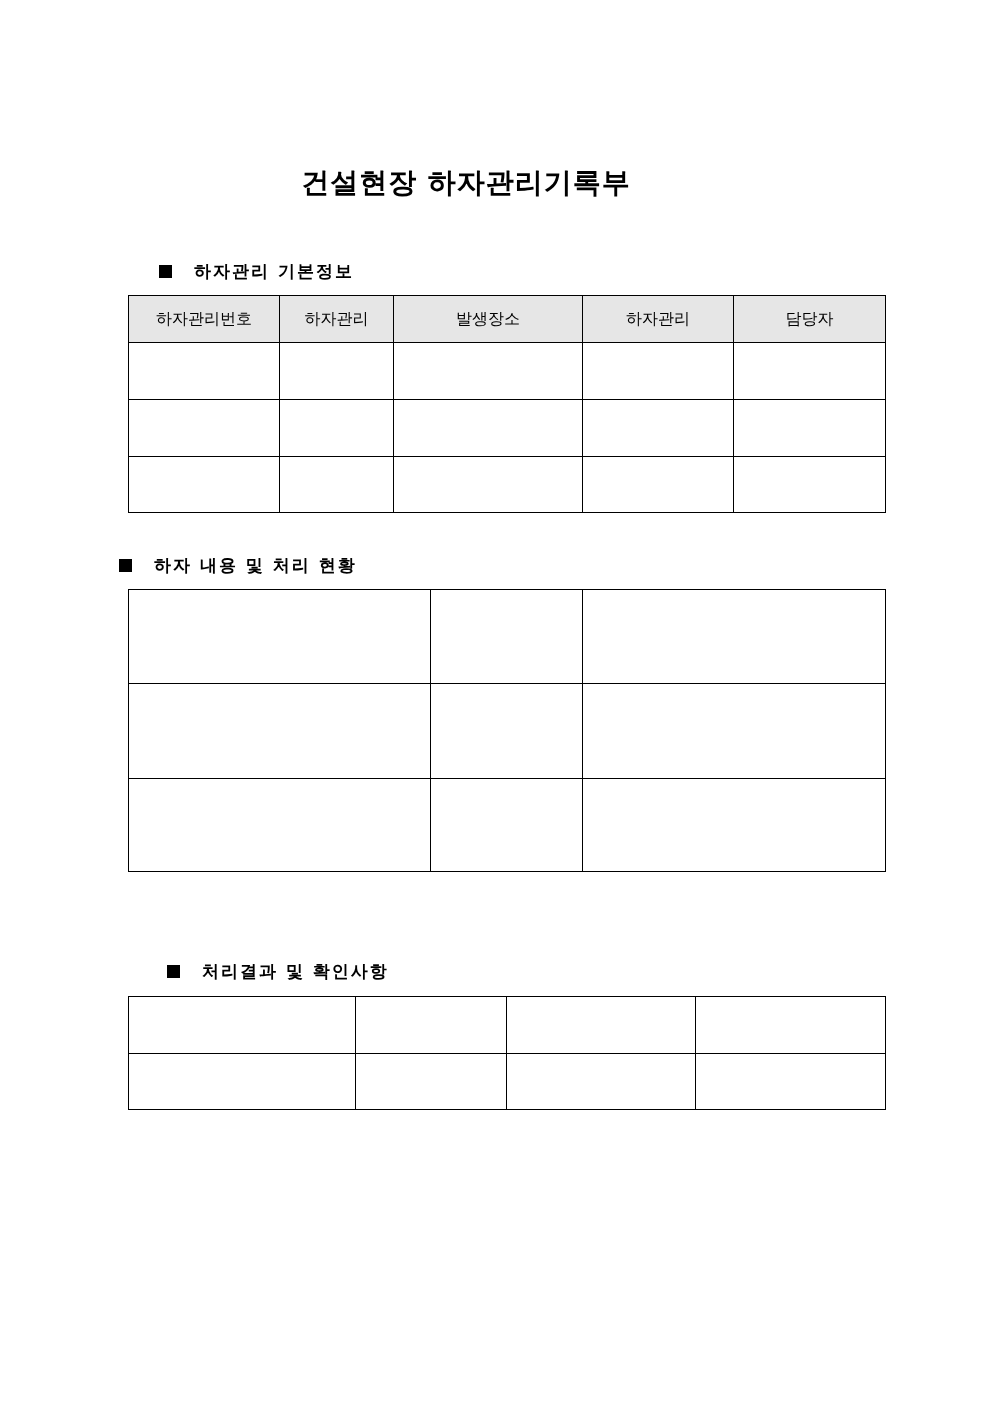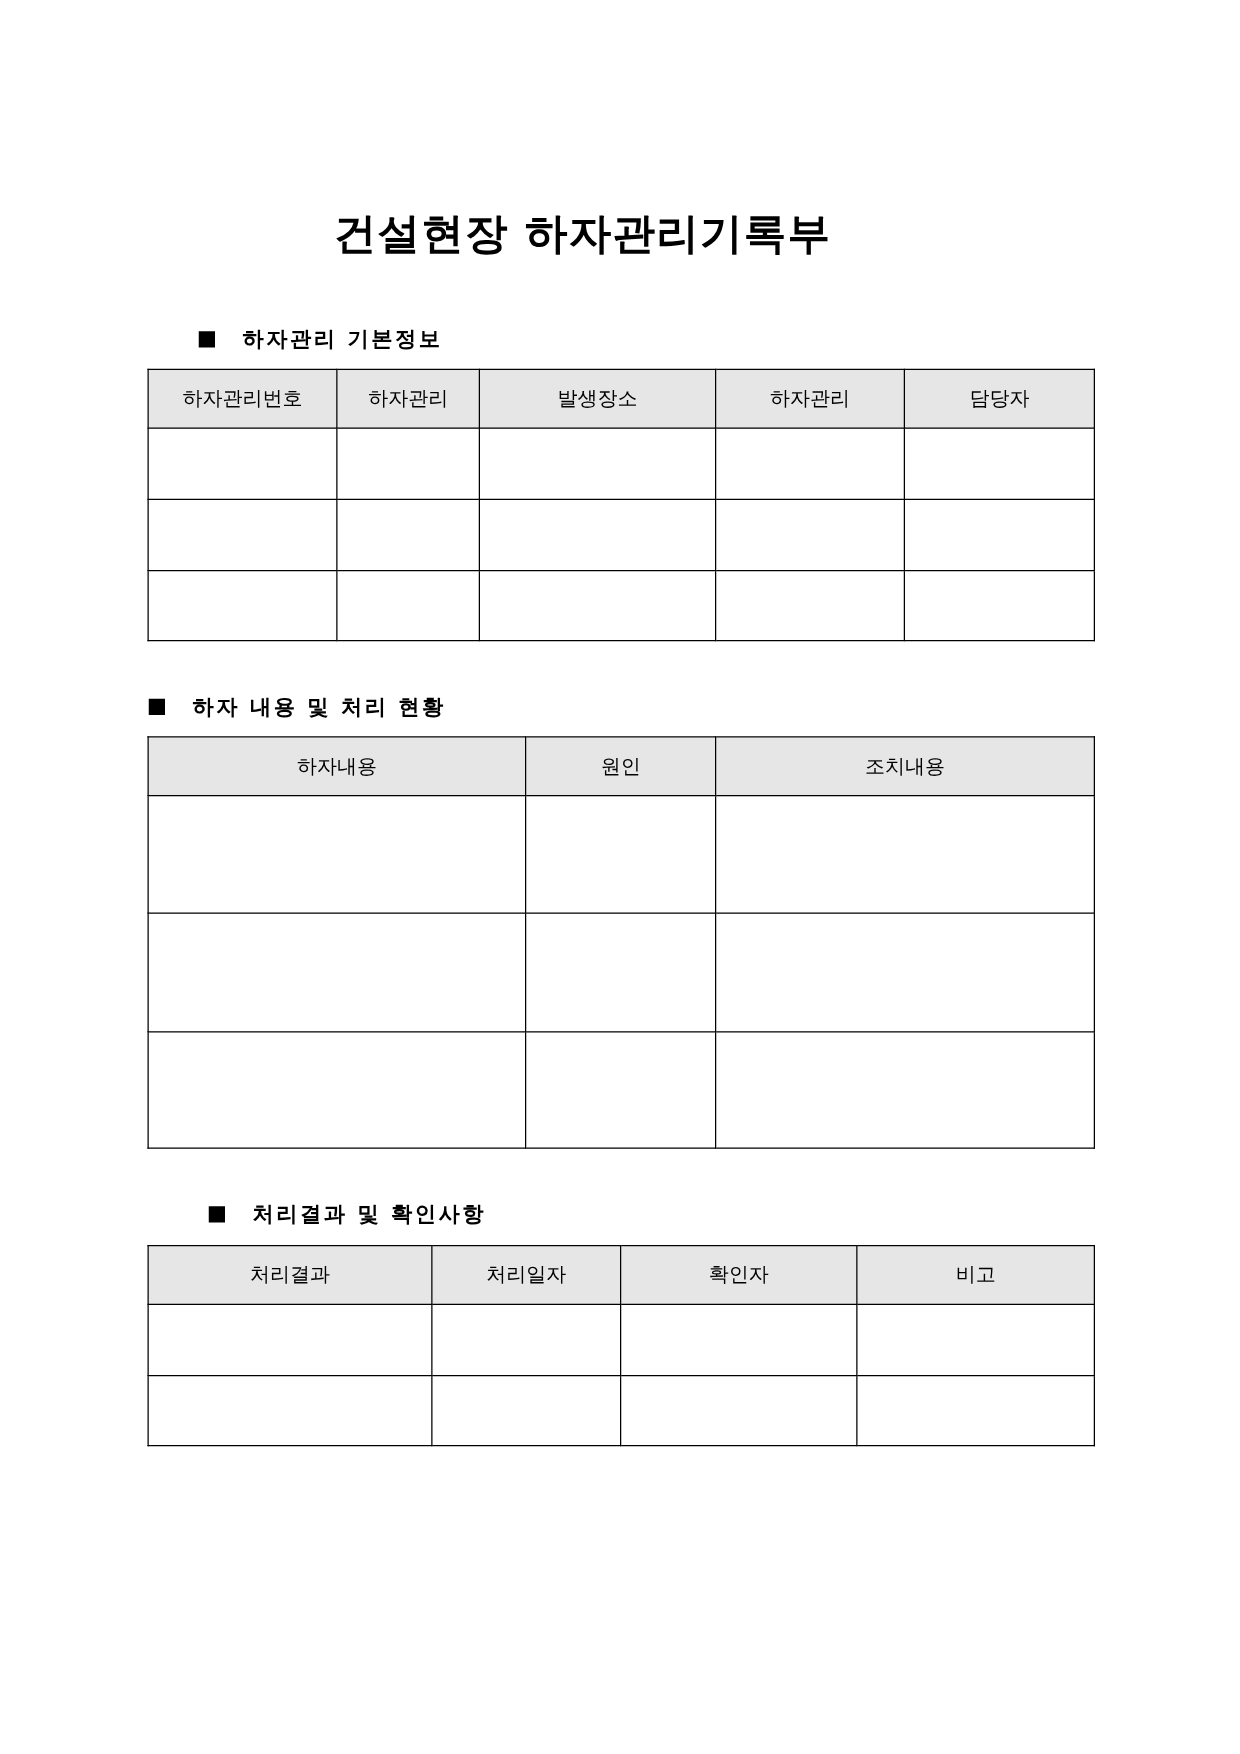--- a/index.html
+++ b/index.html
@@ -1,21 +1,21 @@
 <!DOCTYPE html>
 <html><head>
 <meta charset="utf-8">
 <style>
   html, body { margin:0; padding:0; background:#ffffff; }
   body { width:992px; height:1403px; position:relative; font-family:"DejaVu Sans", sans-serif; color:#000; }
-  .title { position:absolute; left:0; width:932px; top:164px; text-align:center; font-size:34px; font-weight:bold; letter-spacing:1px; }
+  .title { position:absolute; left:0; width:932px; top:164px; text-align:center; font-size:28px; font-weight:bold; letter-spacing:1px; }
   .sec { position:absolute; left:119px; font-size:17px; font-weight:bold; display:flex; align-items:center; }
   .sec .sq { display:inline-block; width:13px; height:13px; background:#000; margin-right:22px; }
   .sec .lbl { letter-spacing:2px; }
-  table.grid { position:absolute; left:118px; border-collapse:collapse; table-layout:fixed; }
+  table.grid { position:absolute; left:128px; border-collapse:collapse; table-layout:fixed; }
   table.grid td, table.grid th { border:1px solid #000; padding:0; font-weight:normal; font-size:16px; text-align:center; }
   table.grid th { background:#e6e6e6; height:46px; }
 </style>
 </head>
 <body>
 
 <div class="title">건설현장 하자관리기록부</div>
 
 <div class="sec" style="top:260px;padding-left:40px;">
   <span class="sq"></span>
@@ -65,25 +65,20 @@
   <span class="sq"></span>
   <span class="lbl">하자 내용 및 처리 현황</span>
 </div>
 <table class="grid" style="top:589px; width:757px;">
   <colgroup>
       <col style="width:302px">
       <col style="width:152px">
       <col style="width:303px">
     </colgroup>
   <tbody>
-      <tr>
-    <th>하자내용</th>
-    <th>원인</th>
-    <th>조치내용</th>
-  </tr>
   <tr style="height:94px">
     <td></td>
         <td></td>
         <td></td>
   </tr>
   <tr style="height:95px">
     <td></td>
         <td></td>
         <td></td>
   </tr>
@@ -100,26 +95,20 @@
   <span class="lbl">처리결과 및 확인사항</span>
 </div>
 <table class="grid" style="top:996px; width:757px;">
   <colgroup>
       <col style="width:227px">
       <col style="width:151px">
       <col style="width:189px">
       <col style="width:190px">
     </colgroup>
   <tbody>
-      <tr>
-    <th>처리결과</th>
-    <th>처리일자</th>
-    <th>확인자</th>
-    <th>비고</th>
-  </tr>
   <tr style="height:57px">
     <td></td>
         <td></td>
         <td></td>
         <td></td>
   </tr>
   <tr style="height:56px">
     <td></td>
         <td></td>
         <td></td>

